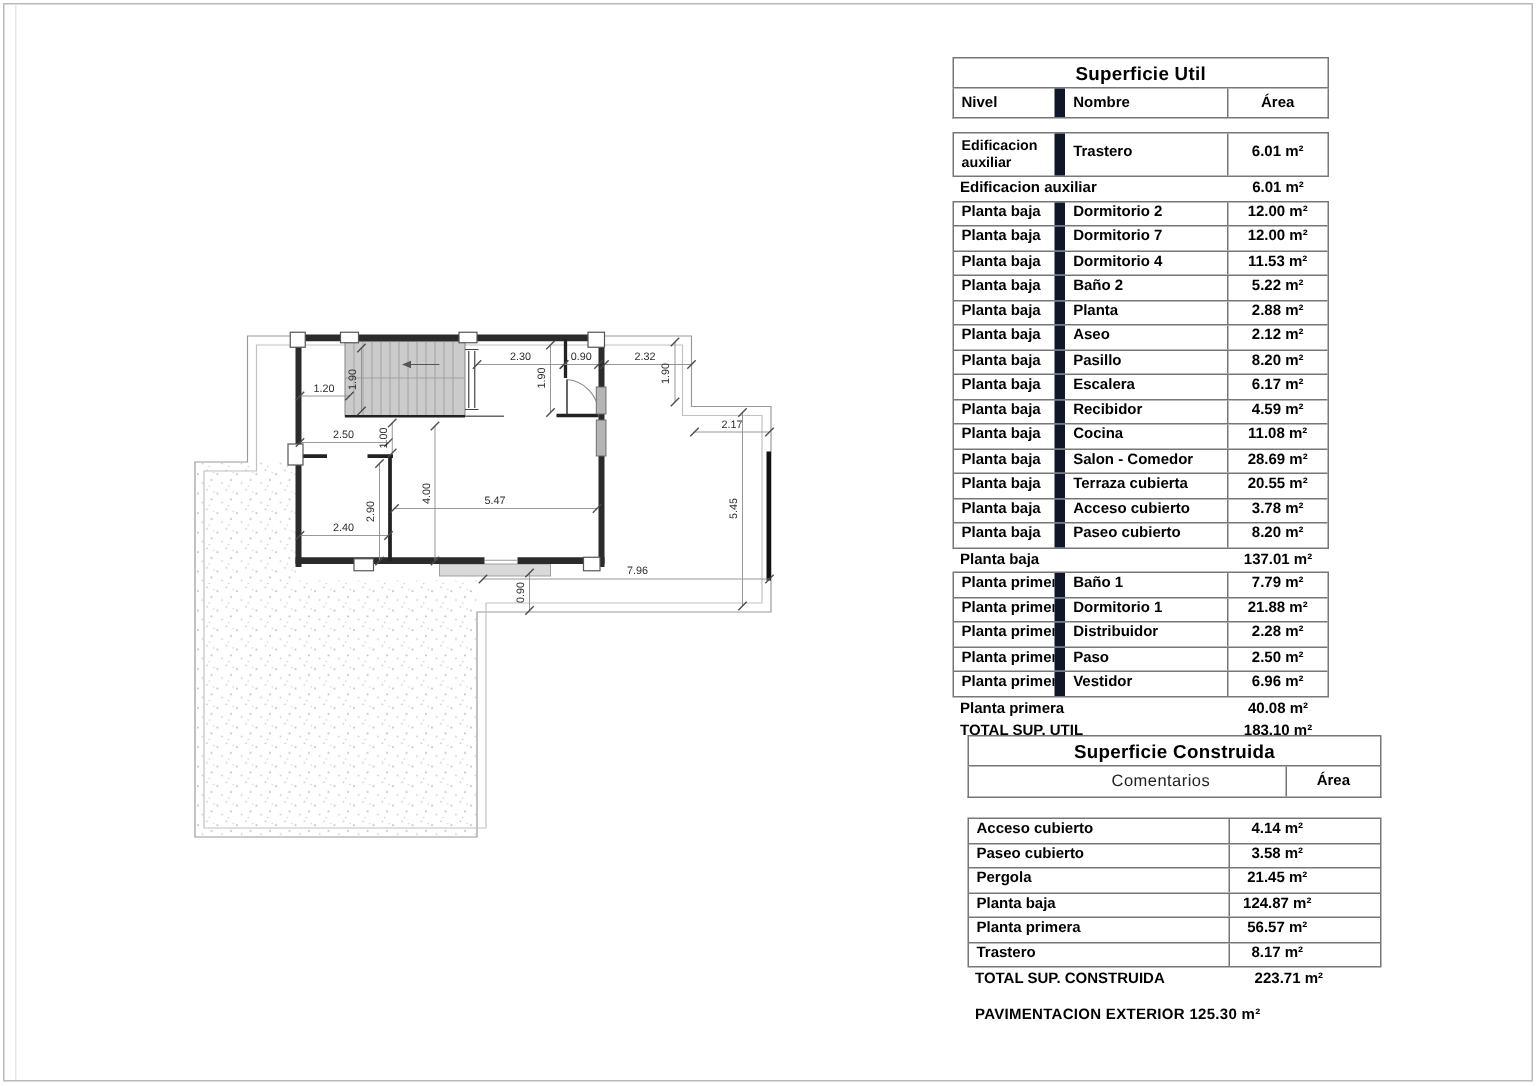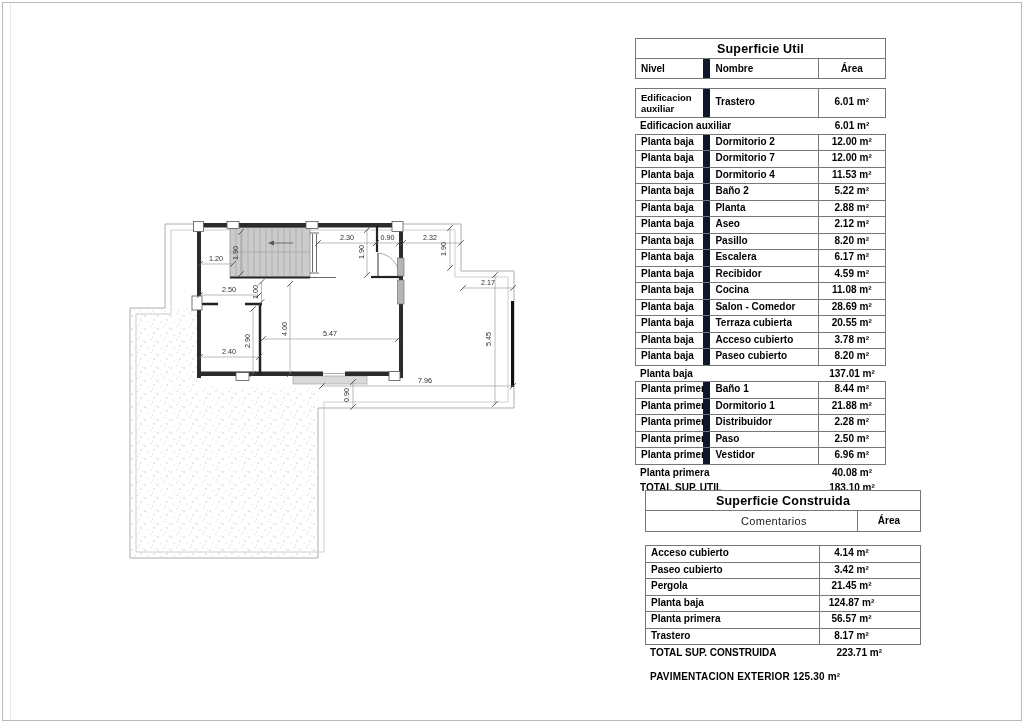--- a/index.html
+++ b/index.html
@@ -297,21 +297,21 @@
           </div>
         </div>
         <div class="srow">
           <div class="cell s-label">Planta baja</div>
           <div class="cell s-area">137.01 m²</div>
         </div>
         <div class="group">
           <div class="grow">
             <div class="cell c-nivel">Planta primera</div>
             <div class="cell c-nombre">Baño 1</div>
-            <div class="cell c-area">8.44 m²</div>
+            <div class="cell c-area">7.79 m²</div>
           </div>
           <div class="grow">
             <div class="cell c-nivel">Planta primera</div>
             <div class="cell c-nombre">Dormitorio 1</div>
             <div class="cell c-area">21.88 m²</div>
           </div>
           <div class="grow">
             <div class="cell c-nivel">Planta primera</div>
             <div class="cell c-nombre">Distribuidor</div>
             <div class="cell c-area">2.28 m²</div>
@@ -345,21 +345,21 @@
       <div class="cell c-area2" style="line-height:20px;">Área</div>
     </div>
     <div class="gap2"></div>
     <div id="t2-body" class="group">
         <div class="grow">
           <div class="cell c-comment">Acceso cubierto</div>
           <div class="cell c-area2">4.14 m²</div>
         </div>
         <div class="grow">
           <div class="cell c-comment">Paseo cubierto</div>
-          <div class="cell c-area2">3.42 m²</div>
+          <div class="cell c-area2">3.58 m²</div>
         </div>
         <div class="grow">
           <div class="cell c-comment">Pergola</div>
           <div class="cell c-area2">21.45 m²</div>
         </div>
         <div class="grow">
           <div class="cell c-comment">Planta baja</div>
           <div class="cell c-area2">124.87 m²</div>
         </div>
         <div class="grow">

